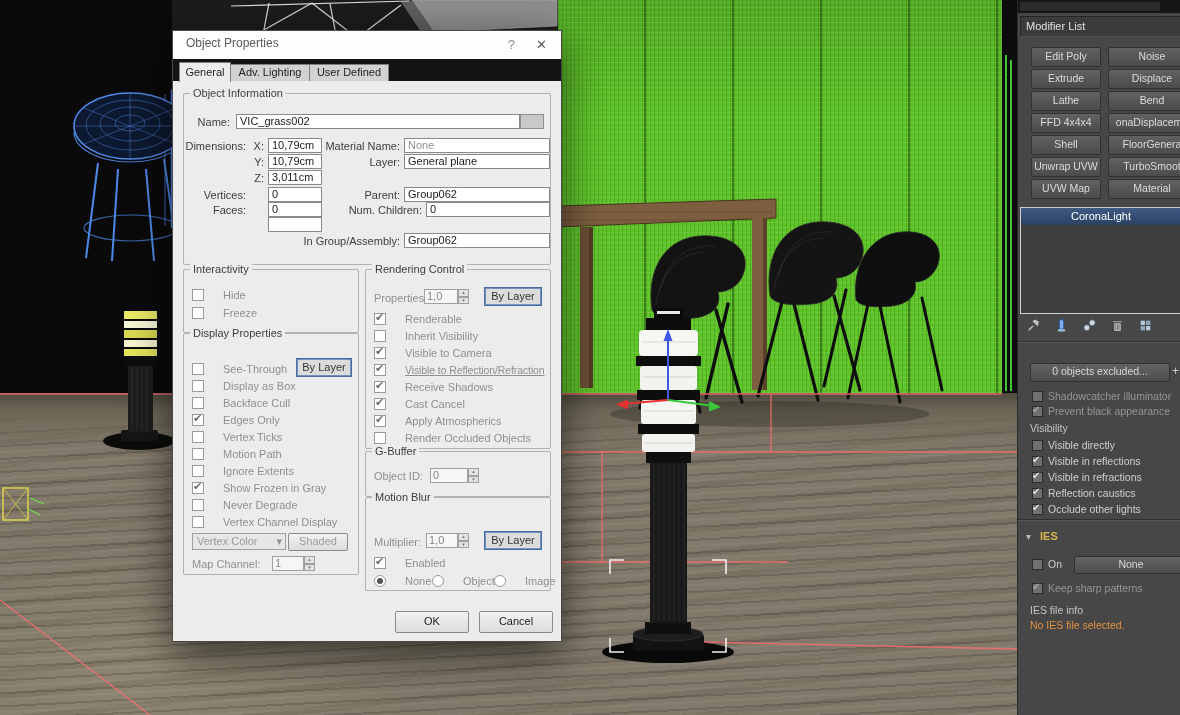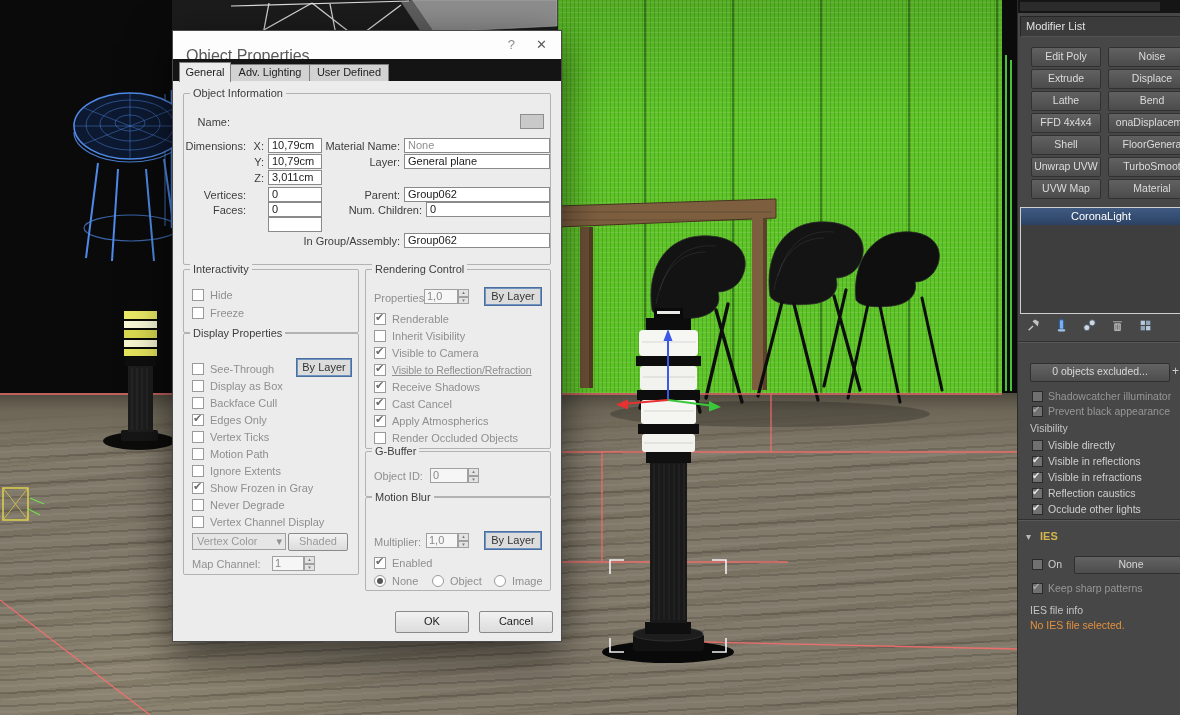--- a/index.html
+++ b/index.html
@@ -54,37 +54,37 @@
   .plbl.dim{color:#969696;}
   .ptitle{position:absolute;font-size:10.5px;color:#c4c4c4;}
   .ies-a{position:absolute;color:#b8b8b8;font-size:10px;}
   .ies-t{position:absolute;color:#d6b44e;font-size:11px;font-weight:bold;}
   .warn{position:absolute;color:#e2913e;font-size:10.5px;}
 
   
   .dialog{position:absolute;left:172px;top:30px;width:388px;height:610px;background:#ececec;
           border:1px solid #4a4a4a;box-shadow:0 12px 40px rgba(0,0,0,.6);}
   .tbar{position:absolute;left:0;top:0;right:0;height:28px;background:#fdfdfd;border-bottom:1px solid #e2e2e2;}
-  .ttl{position:absolute;left:13px;top:16px;font-size:16px;color:#5a5a5a;}
+  .ttl{position:absolute;left:13px;top:5px;font-size:12px;color:#5a5a5a;}
   .thelp{position:absolute;right:46px;top:6px;font-size:13px;color:#8a8a8a;cursor:default;}
   .tclose{position:absolute;right:14px;top:6px;font-size:13px;color:#5a5a5a;cursor:default;}
   .tstrip{position:absolute;left:0;top:28px;right:0;height:22px;background:#141414;}
   .tab{position:absolute;top:5px;height:16px;background:#d2d2d2;border:1px solid #7e7e7e;border-bottom:none;
        line-height:15px;text-align:center;color:#222;}
   .tab.on{top:3px;height:19px;background:#ececec;line-height:18px;z-index:2;}
   .dbody{position:absolute;left:0;top:50px;right:0;bottom:0;background:#ececec;}
   .grp{position:absolute;border:1px solid #b2b2b2;border-radius:2px;}
   .gt{position:absolute;top:-7px;left:6px;background:#ececec;padding:0 3px;color:#3d3d3d;white-space:nowrap;}
   .flbl{position:absolute;color:#3d3d3d;height:13px;line-height:13px;text-align:right;white-space:nowrap;}
   .flbl.l{text-align:left;}
   .tf{position:absolute;background:#fff;border:1px solid #8a8a8a;height:13px;line-height:13px;
       padding:0 3px;color:#1a1a1a;overflow:hidden;white-space:nowrap;}
   .tf.dim{color:#8f8f8f;}
   .sbtn{position:absolute;background:#c9c9c9;border:1px solid #8e8e8e;}
-  .cbrow{position:absolute;display:flex;align-items:center;gap:6px;height:13px;}
+  .cbrow{position:absolute;display:flex;align-items:center;gap:19px;height:13px;}
   .dcb{width:10px;height:10px;background:#fff;border:1px solid #9a9a9a;position:relative;flex:none;}
   .dcb.on::after{content:"✔";position:absolute;left:0;top:-3px;font-size:11px;color:#6e6e6e;}
   .cbl{color:#8f8f8f;white-space:nowrap;}
   .cbl.tight{font-size:10.5px;letter-spacing:-0.1px;text-decoration:underline;}
   .rad{width:10px;height:10px;border:1px solid #9a9a9a;border-radius:50%;background:#fff;position:relative;flex:none;}
   .rad.on::after{content:"";position:absolute;left:2px;top:2px;right:2px;bottom:2px;border-radius:50%;background:#555;}
   .bylayer{position:absolute;background:#dcdcdc;border:1px solid #4a6f9e;box-shadow:inset 0 0 0 1px #6f93c0;
            color:#333;text-align:center;line-height:16px;height:17px;}
   .spin{position:absolute;display:flex;height:15px;}
   .spin .sv{background:#f6f6f6;border:1px solid #a0a0a0;font-size:11px;color:#8a8a8a;line-height:13px;padding:0 2px;}
@@ -332,20 +332,21 @@
   <div class="tstrip">
     <div class="tab on" style="left:6px;width:50px">General</div>
     <div class="tab" style="left:56px;width:80px">Adv. Lighting</div>
     <div class="tab" style="left:136px;width:78px">User Defined</div>
   </div>
   <div class="dbody"></div>
 
   <div class="grp" style="left:10px;top:62px;width:366px;height:170px">
     <span class="gt">Object Information</span>
     <span class="flbl" style="left:2px;top:22px;width:44px">Name:</span>
+    <div class="tf" style="left:52px;top:20px;width:276px">VIC_grass002</div>
     <div class="sbtn" style="left:336px;top:20px;width:22px;height:13px"></div>
 
     <span class="flbl" style="left:0px;top:46px;width:62px">Dimensions:</span>
     <span class="flbl" style="left:64px;top:46px;width:16px">X:</span>
     <div class="tf" style="left:84px;top:44px;width:46px">10,79cm</div>
     <span class="flbl" style="left:132px;top:46px;width:84px">Material Name:</span>
     <div class="tf dim" style="left:220px;top:44px;width:138px">None</div>
 
     <span class="flbl" style="left:64px;top:62px;width:16px">Y:</span>
     <div class="tf" style="left:84px;top:60px;width:46px">10,79cm</div>

